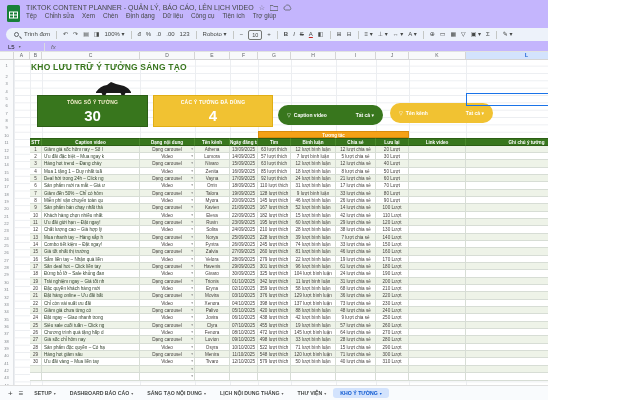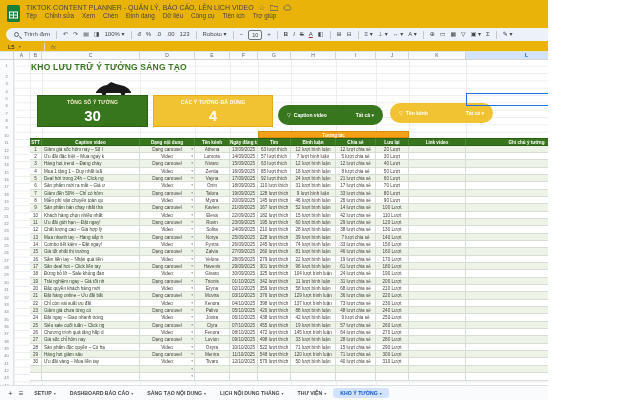--- a/index.html
+++ b/index.html
@@ -1,17 +1,17 @@
 <!DOCTYPE html>
 <html><head>
 <meta charset="utf-8">
 <style>
   html,body{margin:0;padding:0;background:#fff;}
   *{box-sizing:border-box;font-family:"Liberation Sans","DejaVu Sans",sans-serif;}
-  .app{position:relative;width:548px;height:400px;background:#eab308;overflow:hidden;}
+  .app{position:relative;width:548px;height:400px;background:#c4b5fd;overflow:hidden;}
 
   
   .titlebar{position:absolute;left:0;top:0;width:626px;height:28px;display:flex;align-items:flex-start;}
   .sheets-icon{margin:5px 6px 0 7px;flex:0 0 auto;}
   .title-col{display:flex;flex-direction:column;gap:1px;padding-top:4px;}
   .doc-title-row{display:flex;align-items:center;gap:5px;font-size:7px;color:#444746;}
   .doc-title{white-space:nowrap;}
   .tb-ico{color:#5f6368;font-size:7px;line-height:7px;}
   .menubar{display:flex;gap:8px;font-size:6.3px;color:#444746;}
   .menubar span{cursor:default;}

